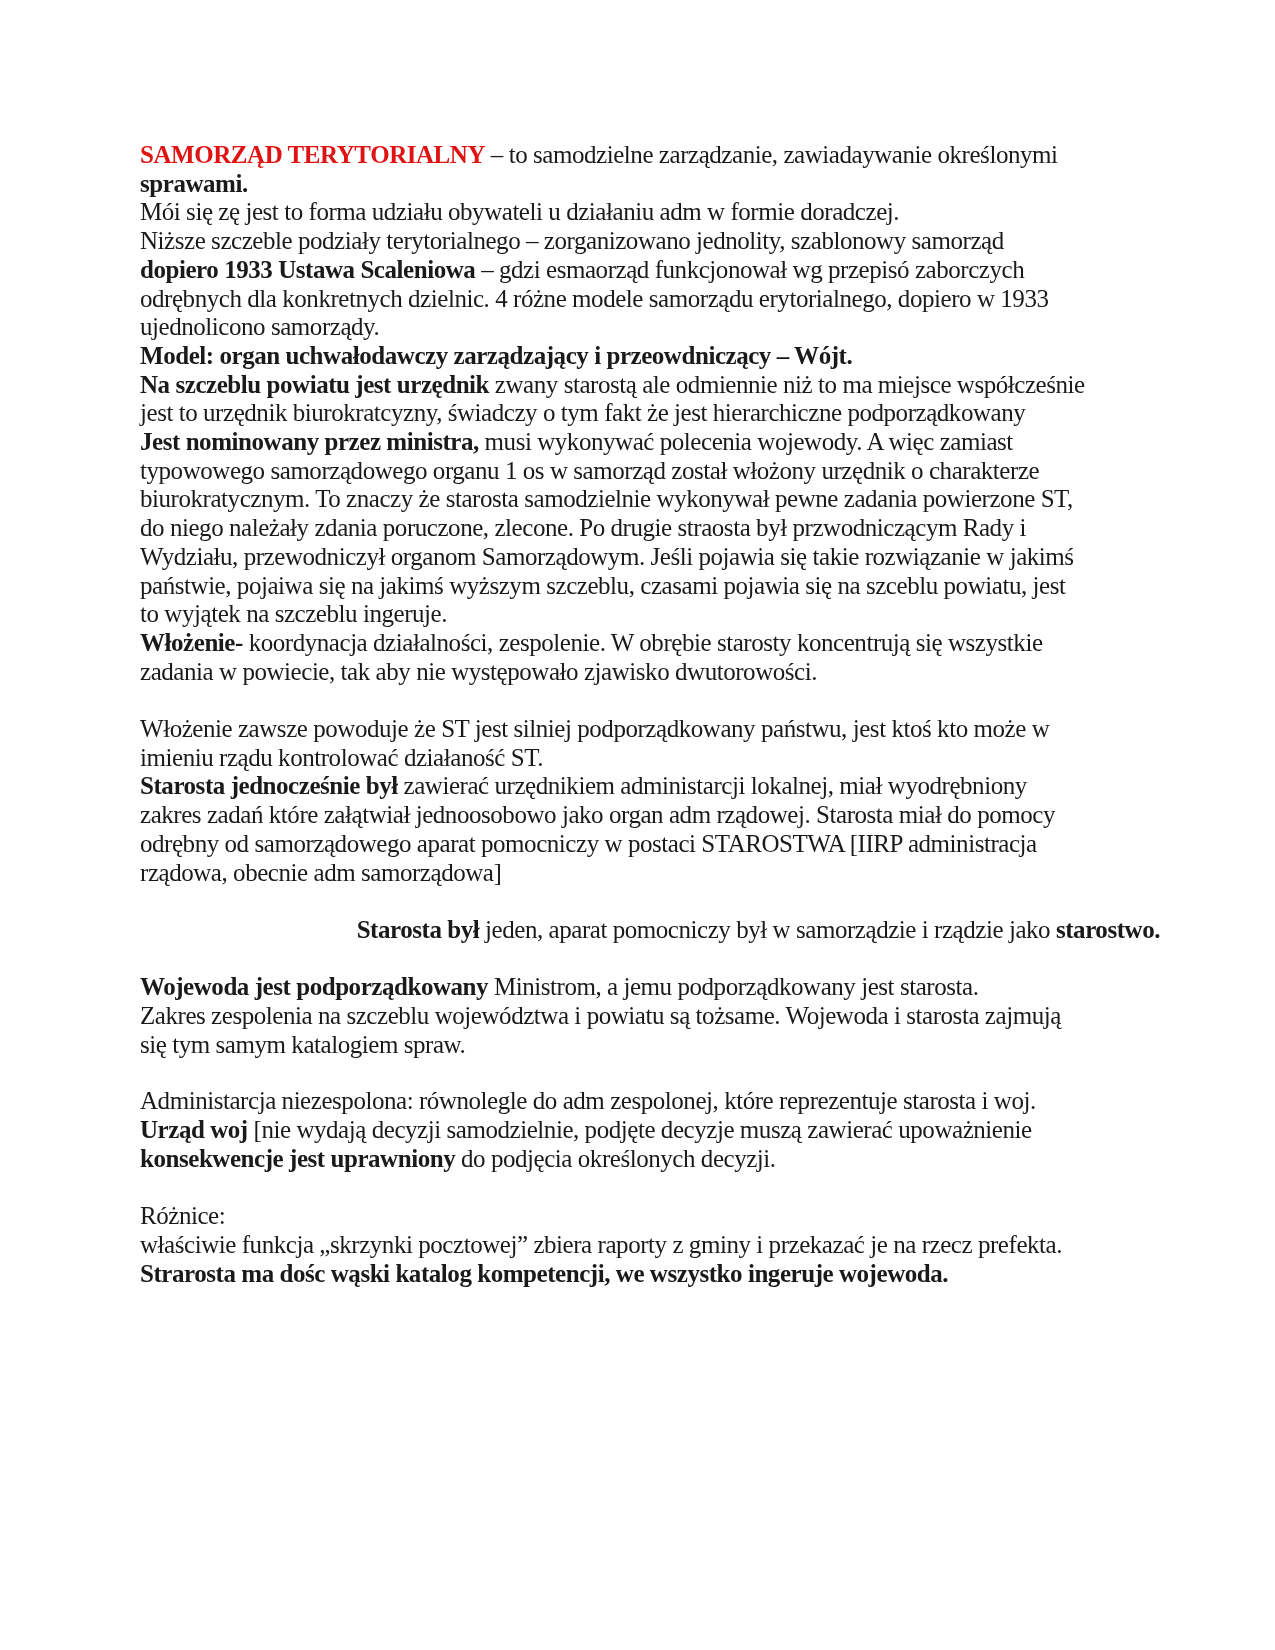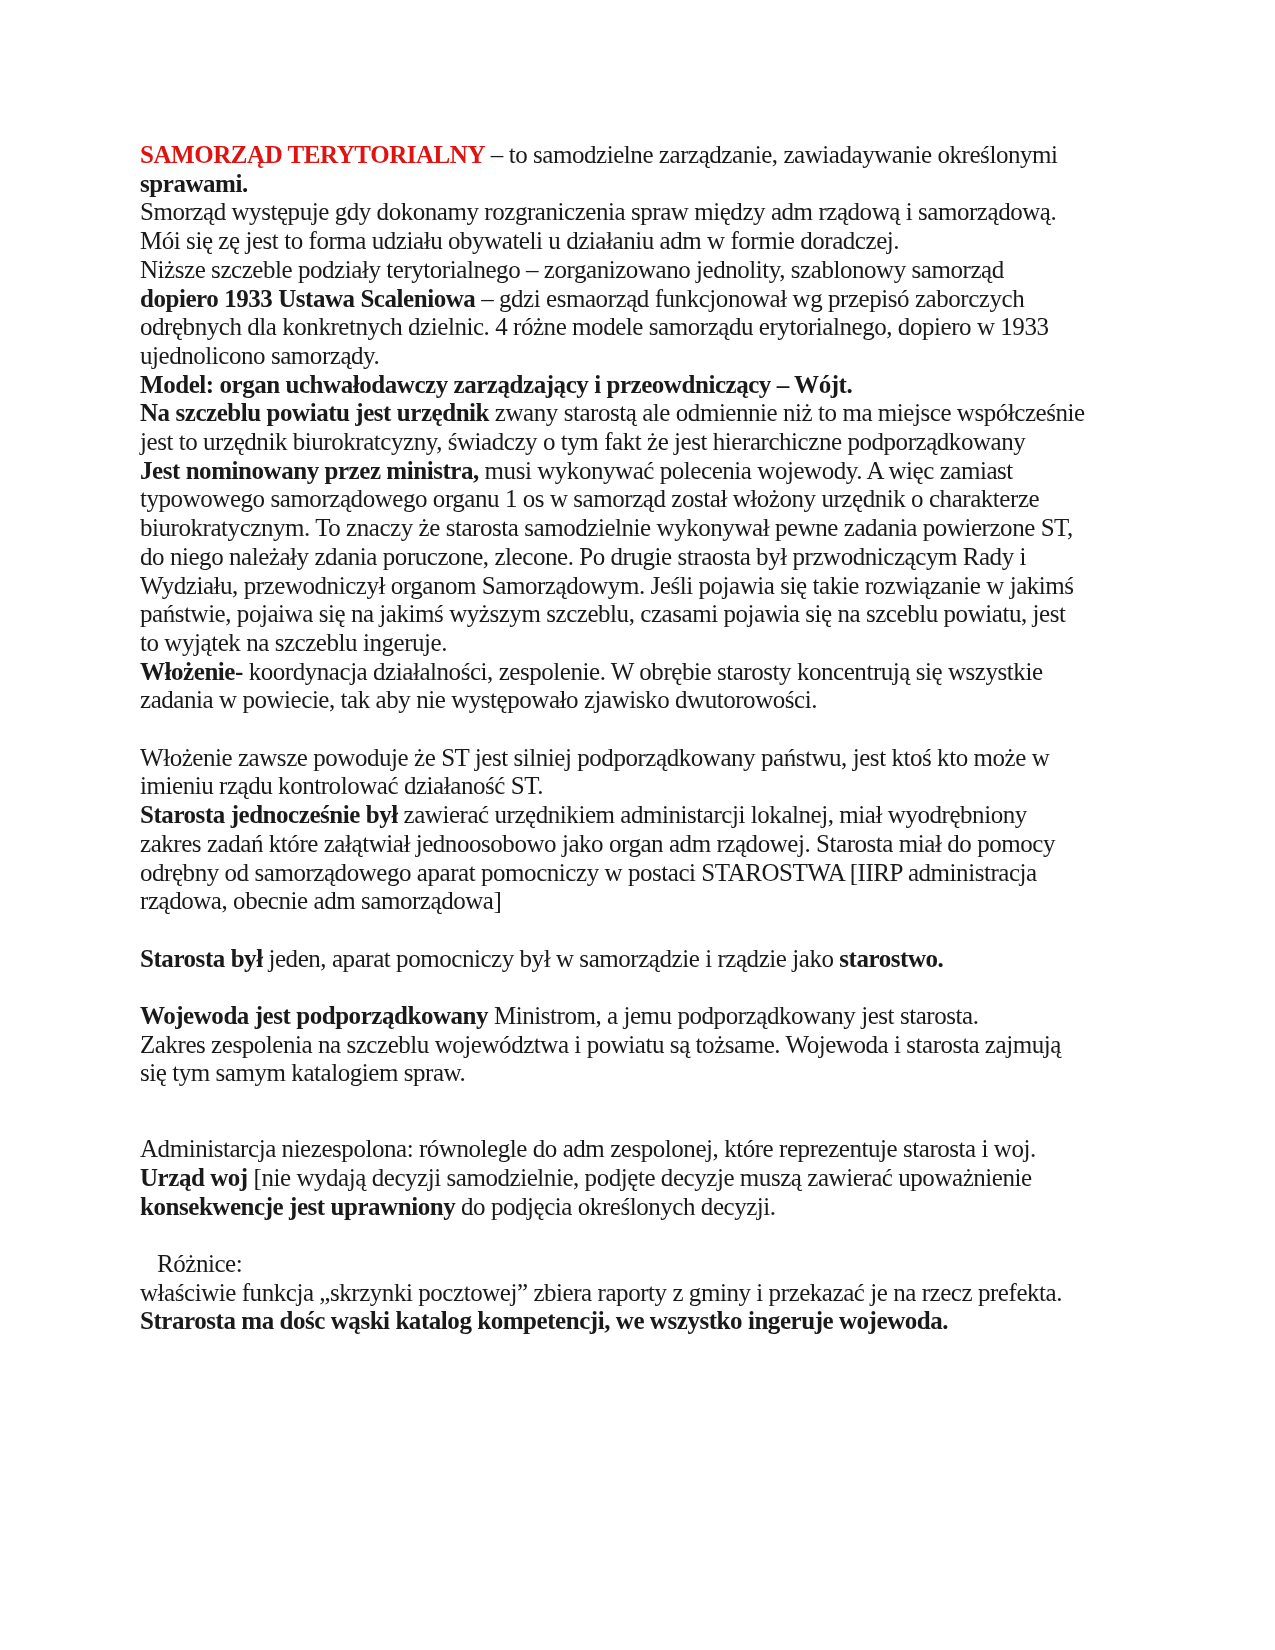--- a/index.html
+++ b/index.html
@@ -32,21 +32,20 @@
   .seg.bold    { font-weight: 700; }
   .seg.redbold { font-weight: 700; }
 </style>
 </head>
 <body>
 
 <div class="page">
   <div class="doc" id="doc" style="color: rgb(26, 26, 26);">
       <div class="line"><span class="seg redbold" style="color: rgb(224, 19, 19);">SAMORZĄD TERYTORIALNY</span><span class="seg normal"> – to samodzielne zarządzanie, zawiadaywanie określonymi</span></div>
       <div class="line"><span class="seg bold">sprawami.</span></div>
-      <div class="line"><span class="seg normal">Smorząd występuje gdy dokonamy rozgraniczenia spraw między adm rządową i samorządową.</span></div>
       <div class="line"><span class="seg normal">Mói się zę jest to forma udziału obywateli u działaniu adm w formie doradczej.</span></div>
       <div class="line"><span class="seg normal">Niższe szczeble podziały terytorialnego – zorganizowano jednolity, szablonowy samorząd</span></div>
       <div class="line"><span class="seg bold">dopiero 1933 Ustawa Scaleniowa</span><span class="seg normal"> – gdzi esmaorząd funkcjonował wg przepisó zaborczych</span></div>
       <div class="line"><span class="seg normal">odrębnych dla konkretnych dzielnic. 4 różne modele samorządu erytorialnego, dopiero w 1933</span></div>
       <div class="line"><span class="seg normal">ujednolicono samorządy.</span></div>
       <div class="line"><span class="seg bold">Model: organ uchwałodawczy zarządzający i przeowdniczący – Wójt.</span></div>
       <div class="line"><span class="seg bold">Na szczeblu powiatu jest urzędnik</span><span class="seg normal"> zwany starostą ale odmiennie niż to ma miejsce współcześnie</span></div>
       <div class="line"><span class="seg normal">jest to urzędnik biurokratcyzny, świadczy o tym fakt że jest hierarchiczne podporządkowany</span></div>
       <div class="line"><span class="seg bold">Jest nominowany przez ministra,</span><span class="seg normal"> musi wykonywać polecenia wojewody. A więc zamiast</span></div>
       <div class="line"><span class="seg normal">typowowego samorządowego organu 1 os w samorząd został włożony urzędnik o charakterze</span></div>
@@ -56,24 +55,24 @@
       <div class="line"><span class="seg normal">państwie, pojaiwa się na jakimś wyższym szczeblu, czasami pojawia się na szceblu powiatu, jest</span></div>
       <div class="line"><span class="seg normal">to wyjątek na szczeblu ingeruje.</span></div>
       <div class="line"><span class="seg bold">Włożenie-</span><span class="seg normal"> koordynacja działalności, zespolenie. W obrębie starosty koncentrują się wszystkie</span></div>
       <div class="line"><span class="seg normal">zadania w powiecie, tak aby nie występowało zjawisko dwutorowości.</span></div>
       <div class="line" style="margin-top: 28.7px;"><span class="seg normal">Włożenie zawsze powoduje że ST jest silniej podporządkowany państwu, jest ktoś kto może w</span></div>
       <div class="line"><span class="seg normal">imieniu rządu kontrolować działaność ST.</span></div>
       <div class="line"><span class="seg bold">Starosta jednocześnie był</span><span class="seg normal"> zawierać urzędnikiem administarcji lokalnej, miał wyodrębniony</span></div>
       <div class="line"><span class="seg normal">zakres zadań które załątwiał jednoosobowo jako organ adm rządowej. Starosta miał do pomocy</span></div>
       <div class="line"><span class="seg normal">odrębny od samorządowego aparat pomocniczy w postaci STAROSTWA [IIRP administracja</span></div>
       <div class="line"><span class="seg normal">rządowa, obecnie adm samorządowa]</span></div>
-      <div class="line" style="margin-top: 28.7px;"><span class="seg bold">Starosta był</span><span class="seg normal"> jeden, aparat pomocniczy był w samorządzie i rządzie jako </span><span class="seg bold">starostwo.</span></div>
+      <div class="line" style="margin-top: 28.7px; text-align: right;"><span class="seg bold">Starosta był</span><span class="seg normal"> jeden, aparat pomocniczy był w samorządzie i rządzie jako </span><span class="seg bold">starostwo.</span></div>
       <div class="line" style="margin-top: 28.7px;"><span class="seg bold">Wojewoda jest podporządkowany</span><span class="seg normal"> Ministrom, a jemu podporządkowany jest starosta.</span></div>
       <div class="line"><span class="seg normal">Zakres zespolenia na szczeblu województwa i powiatu są tożsame. Wojewoda i starosta zajmują</span></div>
       <div class="line"><span class="seg normal">się tym samym katalogiem spraw.</span></div>
-      <div class="line" style="margin-top: 47px;"><span class="seg normal">Administarcja niezespolona: równolegle do adm zespolonej, które reprezentuje starosta i woj.</span></div>
+      <div class="line" style="margin-top: 28px;"><span class="seg normal">Administarcja niezespolona: równolegle do adm zespolonej, które reprezentuje starosta i woj.</span></div>
       <div class="line"><span class="seg bold">Urząd woj</span><span class="seg normal"> [nie wydają decyzji samodzielnie, podjęte decyzje muszą zawierać upoważnienie</span></div>
       <div class="line"><span class="seg bold">konsekwencje jest uprawniony</span><span class="seg normal"> do podjęcia określonych decyzji.</span></div>
-      <div class="line" style="margin-top: 28.7px; margin-left: 17px;"><span class="seg normal">Różnice:</span></div>
+      <div class="line" style="margin-top: 28.7px;"><span class="seg normal">Różnice:</span></div>
       <div class="line"><span class="seg normal">właściwie funkcja „skrzynki pocztowej” zbiera raporty z gminy i przekazać je na rzecz prefekta.</span></div>
       <div class="line"><span class="seg bold">Strarosta ma dośc wąski katalog kompetencji, we wszystko ingeruje wojewoda.</span></div>
     </div>
 </div>
 
 </body></html>

